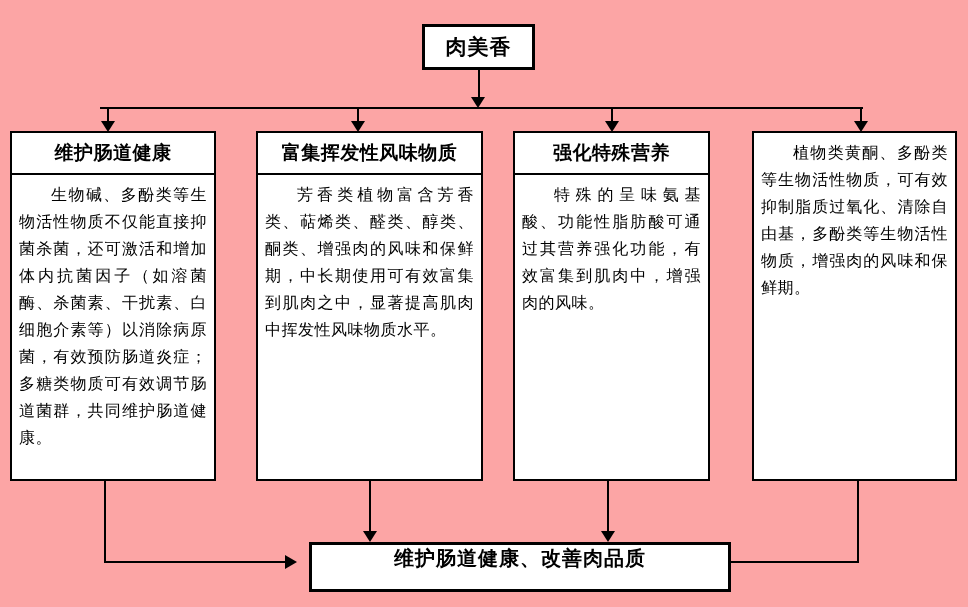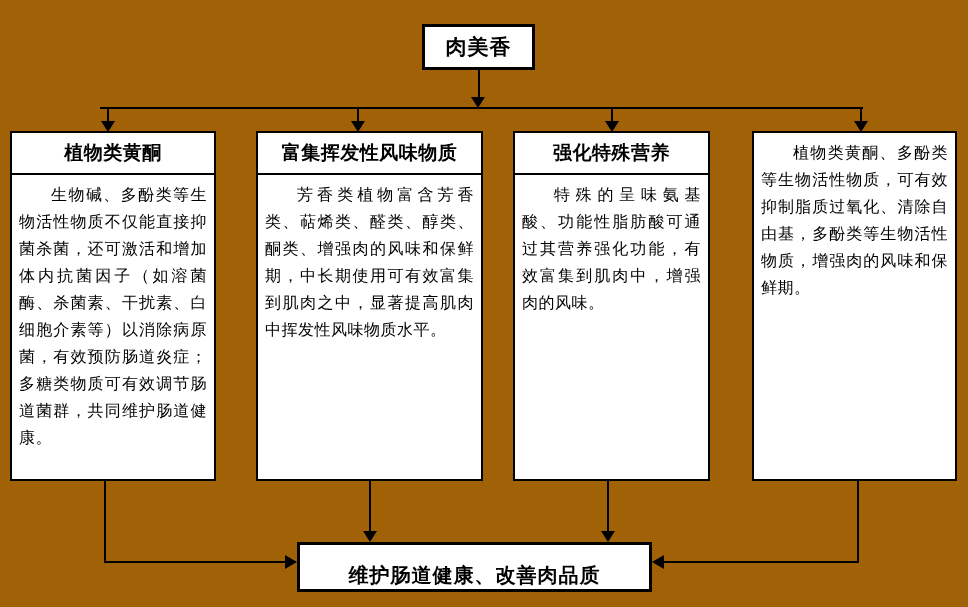--- a/index.html
+++ b/index.html
@@ -4,21 +4,21 @@
 <style>
   html, body {
     margin: 0;
     padding: 0;
     background: #ffffff;
   }
   .canvas {
     position: relative;
     width: 968px;
     height: 607px;
-    background: #a16207;
+    background: #fca5a5;
     font-family: "Liberation Serif", "DejaVu Serif", serif;
     color: #000000;
     overflow: hidden;
   }
   .box {
     position: absolute;
     box-sizing: border-box;
     background: #ffffff;
   }
   .root-box {
@@ -44,23 +44,23 @@
   }
   .branch-body {
     padding: 6px 7px 0 7px;
     font-size: 16px;
     line-height: 27px;
     text-align: justify;
     text-indent: 2em;
     letter-spacing: 0.5px;
   }
   .outcome-box {
-    left: 297px; top: 542px; width: 355px; height: 50px;
+    left: 309px; top: 542px; width: 422px; height: 50px;
     border: 3px solid #000;
-    display: flex; align-items: flex-end; justify-content: center;
+    display: flex; align-items: flex-start; justify-content: center;
     font-family: "Liberation Sans", "DejaVu Sans", sans-serif;
     font-weight: bold; font-size: 20px; letter-spacing: 1px;
     white-space: nowrap;
   }
   .vline { position: absolute; width: 2px; background: #000; }
   .hline { position: absolute; height: 2px; background: #000; }
   .arr { position: absolute; width: 0; height: 0; }
   .arr-down  { border-left: 7px solid transparent; border-right: 7px solid transparent; border-top: 11px solid #000; }
   .arr-right { border-top: 7px solid transparent; border-bottom: 7px solid transparent; border-left: 12px solid #000; }
   .arr-left  { border-top: 7px solid transparent; border-bottom: 7px solid transparent; border-right: 12px solid #000; }
@@ -85,21 +85,21 @@
   <div class="vline" style="left:357px; top:109px; height:12px;"></div>
   <div class="arr arr-down" style="left:351px; top:121px;"></div>
 
   <div class="vline" style="left:611px; top:109px; height:12px;"></div>
   <div class="arr arr-down" style="left:605px; top:121px;"></div>
 
   <div class="vline" style="left:860px; top:109px; height:12px;"></div>
   <div class="arr arr-down" style="left:854px; top:121px;"></div>
 
   <div class="box branch" style="left:10px; width:206px;">
-    <div class="branch-header">植物类黄酮</div>
+    <div class="branch-header">维护肠道健康</div>
     <div class="branch-body">生物碱、多酚类等生物活性物质不仅能直接抑菌杀菌，还可激活和增加体内抗菌因子（如溶菌酶、杀菌素、干扰素、白细胞介素等）以消除病原菌，有效预防肠道炎症；多糖类物质可有效调节肠道菌群，共同维护肠道健康。</div>
   </div>
 
   <div class="box branch" style="left:256px; width:227px;">
     <div class="branch-header">富集挥发性风味物质</div>
     <div class="branch-body">芳香类植物富含芳香类、萜烯类、醛类、醇类、酮类、增强肉的风味和保鲜期，中长期使用可有效富集到肌肉之中，显著提高肌肉中挥发性风味物质水平。</div>
   </div>
 
   <div class="box branch" style="left:513px; width:197px;">
     <div class="branch-header">强化特殊营养</div>

